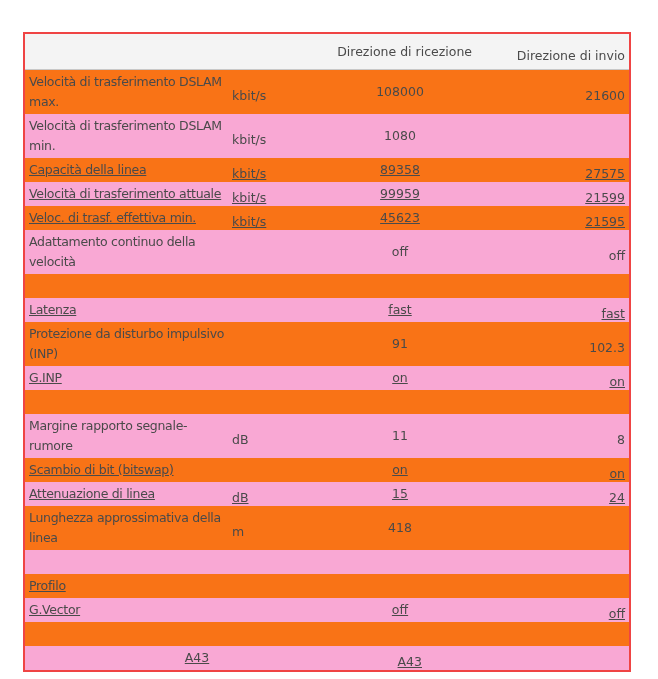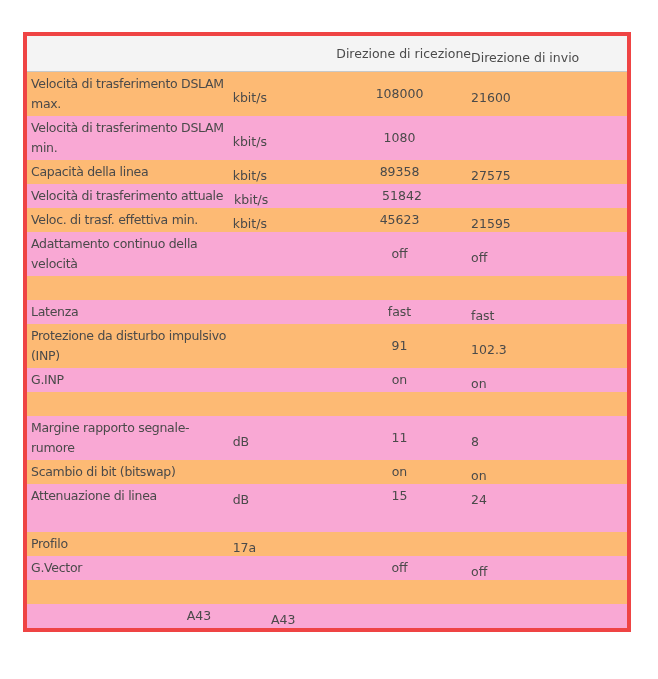--- a/index.html
+++ b/index.html
@@ -1,29 +1,29 @@
 <!DOCTYPE html>
 <html><head>
   <meta charset="utf-8">
   <style>
     html, body { margin: 0; padding: 0; background: #ffffff; }
     body { width: 658px; height: 679px; position: relative; overflow: hidden;
            font-family: "DejaVu Sans", sans-serif; color: #4a4a4a; }
     .tbl { position: absolute; left: 23px; top: 32px; width: 608px;
-           border: 4px solid #ef4444; border-collapse: collapse; box-sizing: border-box; }
+           border: 2px solid #ef4444; border-collapse: collapse; box-sizing: border-box; }
     .row { display: flex; align-items: center; width: 100%; box-sizing: border-box; font-size: 12.5px; line-height: 20px; }
     .row.hdr { height: 36px; background: #f4f4f4; border-bottom: 1px solid #c8c8c8; }
-    .row.odd { background: #fdba74; }
+    .row.odd { background: #f97316; }
     .row.even { background: #f9a8d4; }
-    .row.h1 { height: 24px; }
+    .row.h1 { height: 24px; text-decoration: underline; }
     .row.h2 { height: 44px; }
     .c-name { width: 203px; padding-left: 4px; box-sizing: border-box; }
     .c-unit { width: 100px; padding-left: 4px; box-sizing: border-box; margin-top: 7px; }
     .c-down { width: 144px; text-align: center; box-sizing: border-box; }
-    .c-up { width: 157px; padding-right: 4px; box-sizing: border-box; margin-top: 8px; }
+    .c-up { width: 157px; text-align: right; padding-right: 4px; box-sizing: border-box; margin-top: 8px; }
     .hdr .c-down { text-align: right; }
     .name-text { display: block; letter-spacing: -0.3px; }
   </style>
 </head>
 <body>
 
 <div class="tbl">
   <div class="row hdr">
     <div class="c-name"></div>
     <div class="c-unit"></div>
@@ -53,21 +53,22 @@
       </div>
     <div class="c-unit">kbit/s</div>
     <div class="c-down">89358</div>
     <div class="c-up">27575</div>
   </div>
   <div class="row even h1">
     <div class="c-name">
         <span class="name-text">Velocità di trasferimento attuale</span>
       </div>
     <div class="c-unit">kbit/s</div>
-    <div class="c-down">51842</div>
+    <div class="c-down">99959</div>
+    <div class="c-up">21599</div>
   </div>
   <div class="row odd h1">
     <div class="c-name">
         <span class="name-text">Veloc. di trasf. effettiva min.</span>
       </div>
     <div class="c-unit">kbit/s</div>
     <div class="c-down">45623</div>
     <div class="c-up">21595</div>
   </div>
   <div class="row even h2">
@@ -131,31 +132,38 @@
     <div class="c-up">on</div>
   </div>
   <div class="row even h1">
     <div class="c-name">
         <span class="name-text">Attenuazione di linea</span>
       </div>
     <div class="c-unit">dB</div>
     <div class="c-down">15</div>
     <div class="c-up">24</div>
   </div>
+  <div class="row odd h2">
+    <div class="c-name">
+        <span class="name-text">Lunghezza approssimativa della linea</span>
+      </div>
+    <div class="c-unit">m</div>
+    <div class="c-down">418</div>
+    <div class="c-up"></div>
+  </div>
   <div class="row even h1">
     <div class="c-name"></div>
     <div class="c-unit"></div>
     <div class="c-down"></div>
     <div class="c-up"></div>
   </div>
   <div class="row odd h1">
     <div class="c-name">
         <span class="name-text">Profilo</span>
       </div>
-    <div class="c-unit">17a</div>
     <div class="c-down"></div>
     <div class="c-up"></div>
   </div>
   <div class="row even h1">
     <div class="c-name">
         <span class="name-text">G.Vector</span>
       </div>
     <div class="c-unit"></div>
     <div class="c-down">off</div>
     <div class="c-up">off</div>

